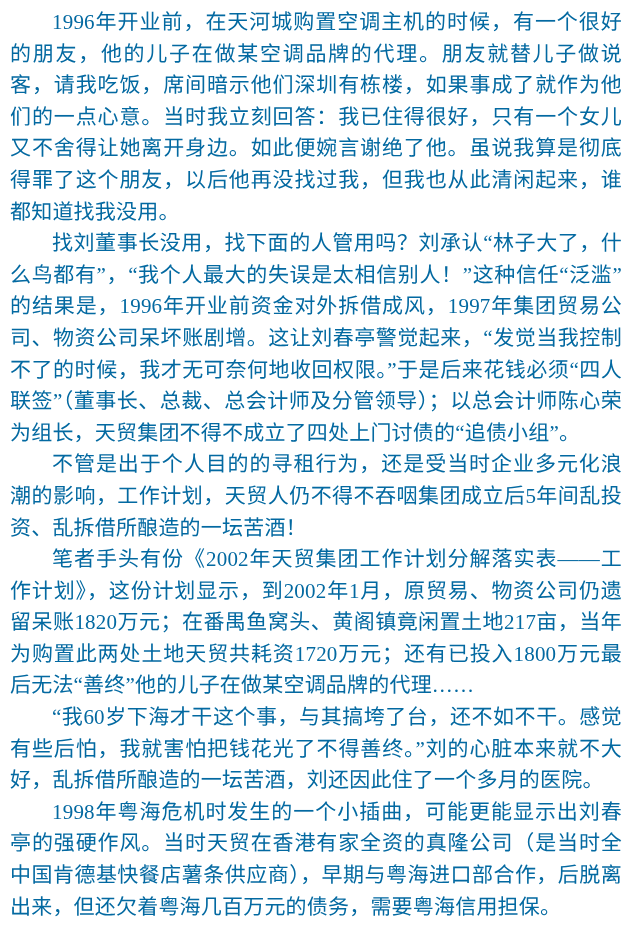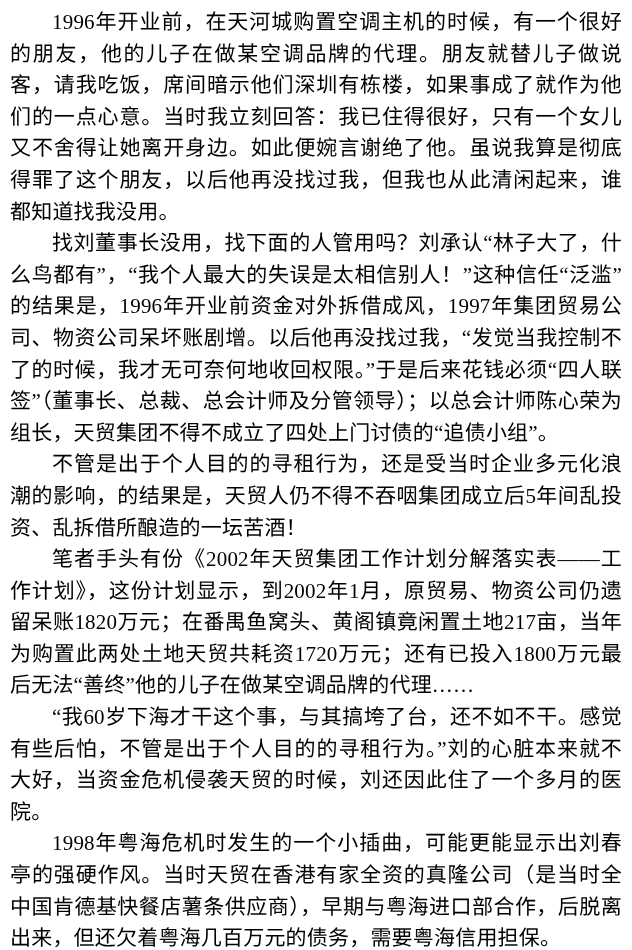--- a/index.html
+++ b/index.html
@@ -13,37 +13,37 @@
     overflow: hidden;
     box-sizing: border-box;
     font-family: "Liberation Serif", "DejaVu Serif", serif;
   }
   .page {
     box-sizing: border-box;
     width: 632px;
     height: 950px;
     padding: 7px 10px 0 10px;
     background: #ffffff;
-    color: #000000;
+    color: #0369a1;
   }
   .page p {
     margin: 0;
     font-size: 21px;
     line-height: 31.6px;
     text-indent: 2em;
     text-align: justify;
     text-justify: inter-ideograph;
     letter-spacing: 0.2px;
     word-break: break-all;
   }
 </style>
 </head>
 <body>
 
 <div class="page">
   <p>1996年开业前，在天河城购置空调主机的时候，有一个很好的朋友，他的儿子在做某空调品牌的代理。朋友就替儿子做说客，请我吃饭，席间暗示他们深圳有栋楼，如果事成了就作为他们的一点心意。当时我立刻回答：我已住得很好，只有一个女儿又不舍得让她离开身边。如此便婉言谢绝了他。虽说我算是彻底得罪了这个朋友，以后他再没找过我，但我也从此清闲起来，谁都知道找我没用。</p>
-  <p>找刘董事长没用，找下面的人管用吗？刘承认“林子大了，什么鸟都有”，“我个人最大的失误是太相信别人！”这种信任“泛滥”的结果是，1996年开业前资金对外拆借成风，1997年集团贸易公司、物资公司呆坏账剧增。以后他再没找过我，“发觉当我控制不了的时候，我才无可奈何地收回权限。”于是后来花钱必须“四人联签”（董事长、总裁、总会计师及分管领导）；以总会计师陈心荣为组长，天贸集团不得不成立了四处上门讨债的“追债小组”。</p>
-  <p>不管是出于个人目的的寻租行为，还是受当时企业多元化浪潮的影响，的结果是，天贸人仍不得不吞咽集团成立后5年间乱投资、乱拆借所酿造的一坛苦酒！</p>
+  <p>找刘董事长没用，找下面的人管用吗？刘承认“林子大了，什么鸟都有”，“我个人最大的失误是太相信别人！”这种信任“泛滥”的结果是，1996年开业前资金对外拆借成风，1997年集团贸易公司、物资公司呆坏账剧增。这让刘春亭警觉起来，“发觉当我控制不了的时候，我才无可奈何地收回权限。”于是后来花钱必须“四人联签”（董事长、总裁、总会计师及分管领导）；以总会计师陈心荣为组长，天贸集团不得不成立了四处上门讨债的“追债小组”。</p>
+  <p>不管是出于个人目的的寻租行为，还是受当时企业多元化浪潮的影响，工作计划，天贸人仍不得不吞咽集团成立后5年间乱投资、乱拆借所酿造的一坛苦酒！</p>
   <p>笔者手头有份《2002年天贸集团工作计划分解落实表——工作计划》，这份计划显示，到2002年1月，原贸易、物资公司仍遗留呆账1820万元；在番禺鱼窝头、黄阁镇竟闲置土地217亩，当年为购置此两处土地天贸共耗资1720万元；还有已投入1800万元最后无法“善终”他的儿子在做某空调品牌的代理……</p>
-  <p>“我60岁下海才干这个事，与其搞垮了台，还不如不干。感觉有些后怕，不管是出于个人目的的寻租行为。”刘的心脏本来就不大好，当资金危机侵袭天贸的时候，刘还因此住了一个多月的医院。</p>
+  <p>“我60岁下海才干这个事，与其搞垮了台，还不如不干。感觉有些后怕，我就害怕把钱花光了不得善终。”刘的心脏本来就不大好，乱拆借所酿造的一坛苦酒，刘还因此住了一个多月的医院。</p>
   <p>1998年粤海危机时发生的一个小插曲，可能更能显示出刘春亭的强硬作风。当时天贸在香港有家全资的真隆公司（是当时全中国肯德基快餐店薯条供应商），早期与粤海进口部合作，后脱离出来，但还欠着粤海几百万元的债务，需要粤海信用担保。</p>
 
 </div>
 
 </body></html>

